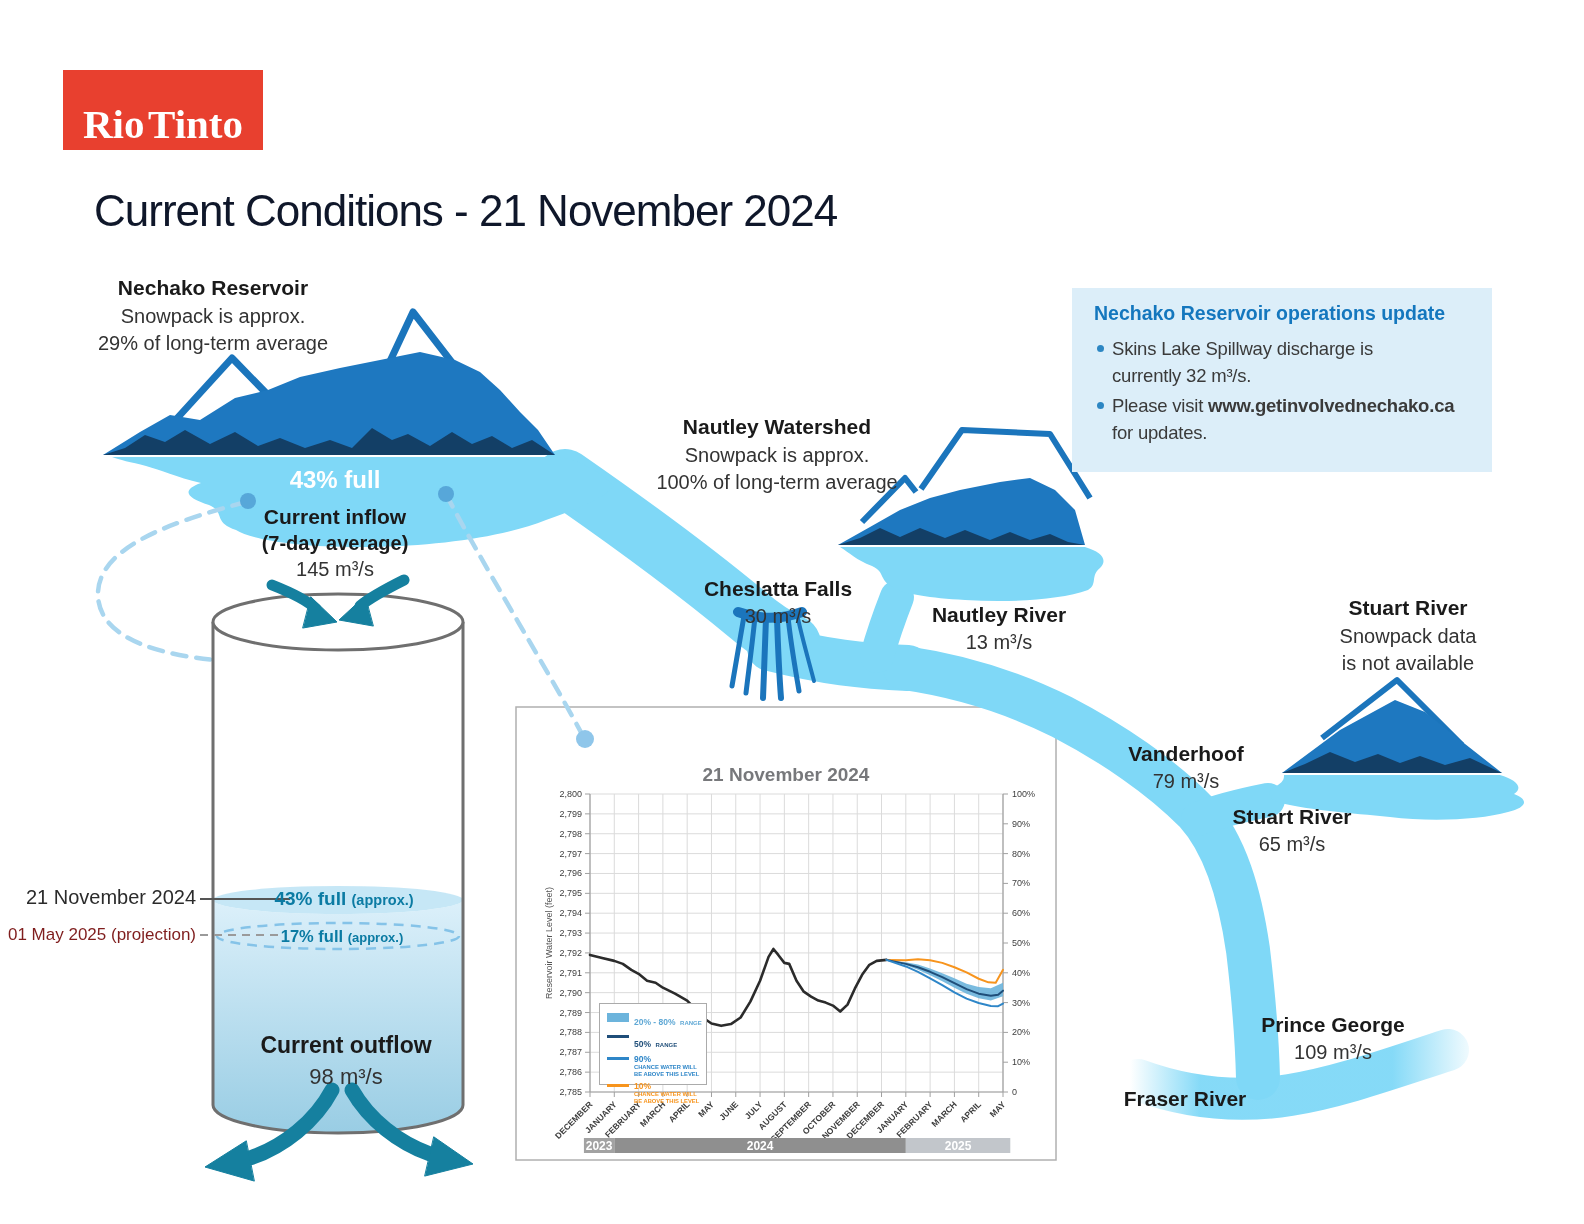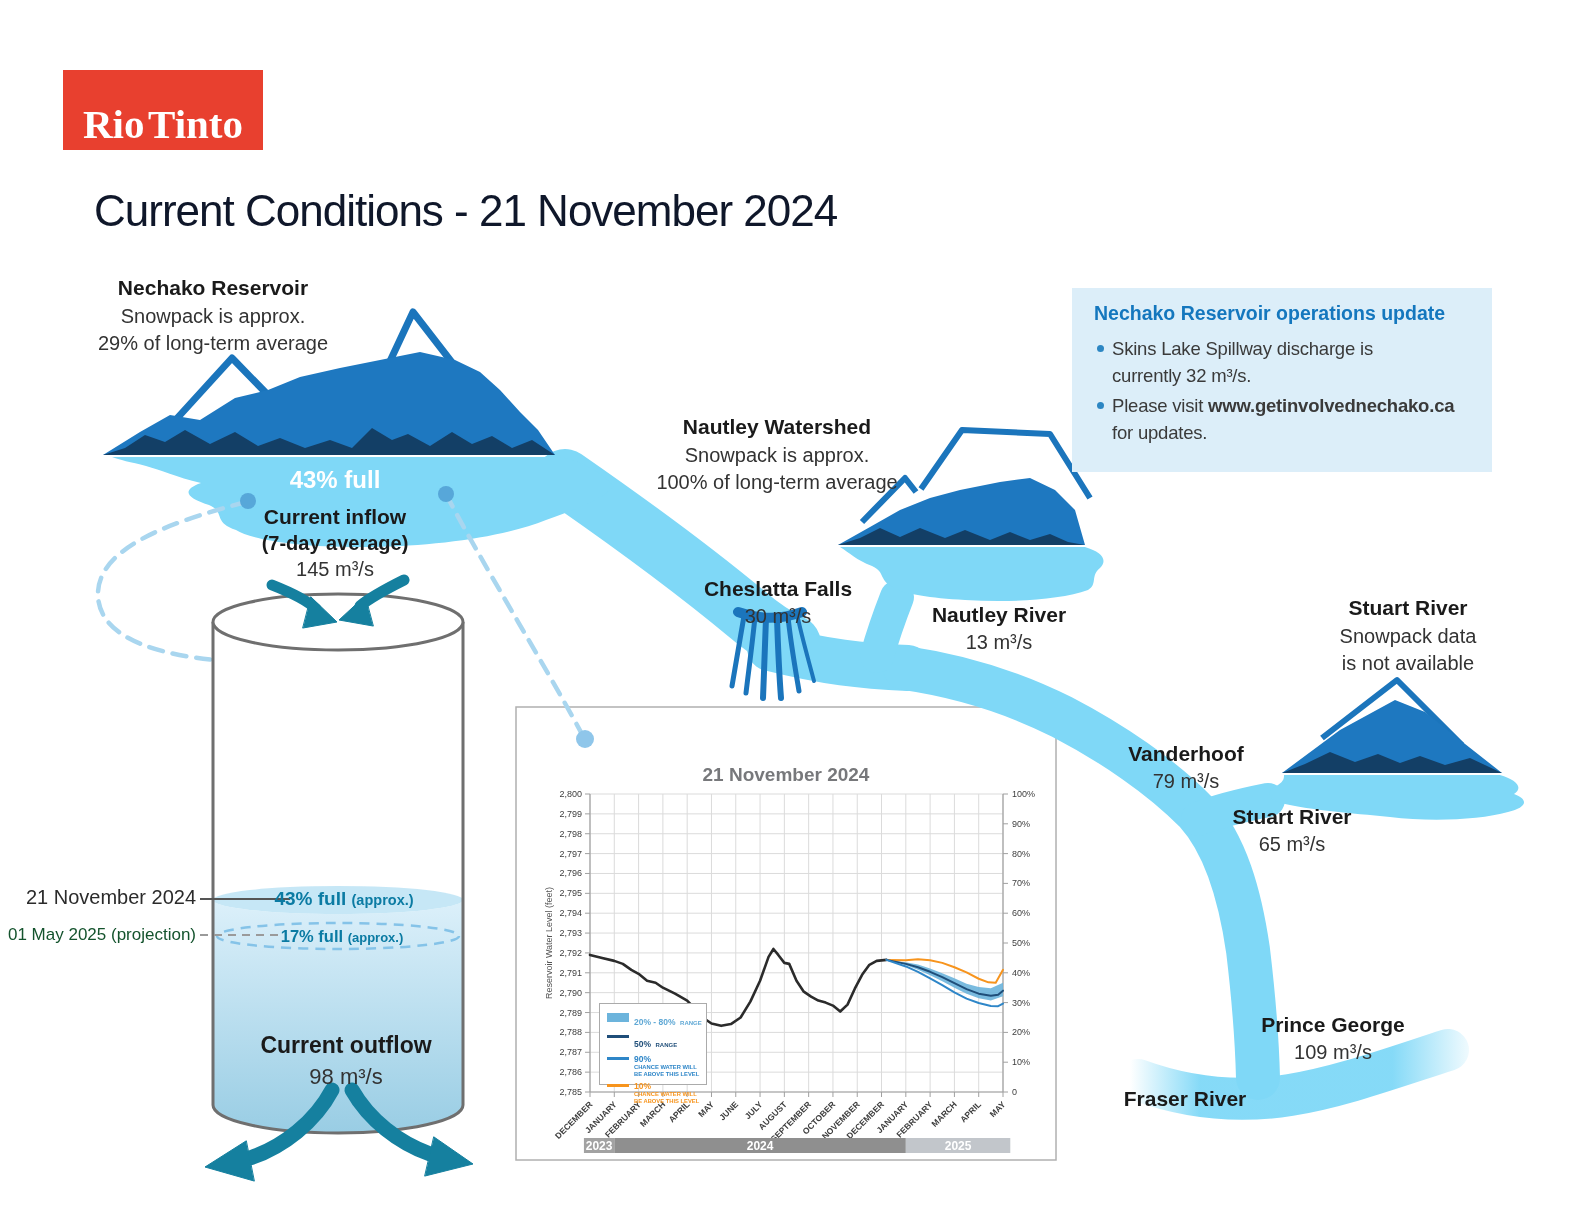--- a/index.html
+++ b/index.html
@@ -286,21 +286,21 @@
   <div class="label ctr sec-name" style="left:213px;top:276px;">Nechako Reservoir</div>
   <div class="label ctr sec-line" style="left:213px;top:305px;">Snowpack is approx.</div>
   <div class="label ctr sec-line" style="left:213px;top:332px;">29% of long-term average</div>
   <div class="label ctr wm" style="left:335px;top:466px;">43% full</div>
 
   <div class="label ctr sec-name" style="left:335px;top:505px;">Current inflow</div>
   <div class="label ctr sec-name" style="left:335px;top:532px;font-size:20px;">(7-day average)</div>
   <div class="label ctr sec-line" style="left:335px;top:558px;">145 m³/s</div>
 
   <div class="label" style="right:1388px;top:886px;font-size:20px;color:#2b2b2b;">21 November 2024</div>
-  <div class="label" style="right:1388px;top:925px;font-size:17px;color:#14532d;">01 May 2025 (projection)</div>
+  <div class="label" style="right:1388px;top:925px;font-size:17px;color:#7f1d1d;">01 May 2025 (projection)</div>
   <div class="label ctr teal-lab" style="left:344px;top:888px;font-size:19px;"><span>43% full</span> <span style="font-size:14.5px;">(approx.)</span></div>
   <div class="label ctr teal-lab" style="left:342px;top:927px;font-size:16.5px;"><span>17% full</span> <span style="font-size:13px;">(approx.)</span></div>
 
   <div class="label ctr sec-name" style="left:346px;top:1032px;font-size:23px;">Current outflow</div>
   <div class="label ctr sec-line" style="left:346px;top:1064px;font-size:22px;">98 m³/s</div>
 
   <div class="ops-box"></div>
   <div class="ops-title">Nechako Reservoir operations update</div>
   <div class="ops-dot" style="left:1097px;top:345px;"></div>
   <div class="ops-line" style="left:1112px;top:338px;">Skins Lake Spillway discharge is</div>

